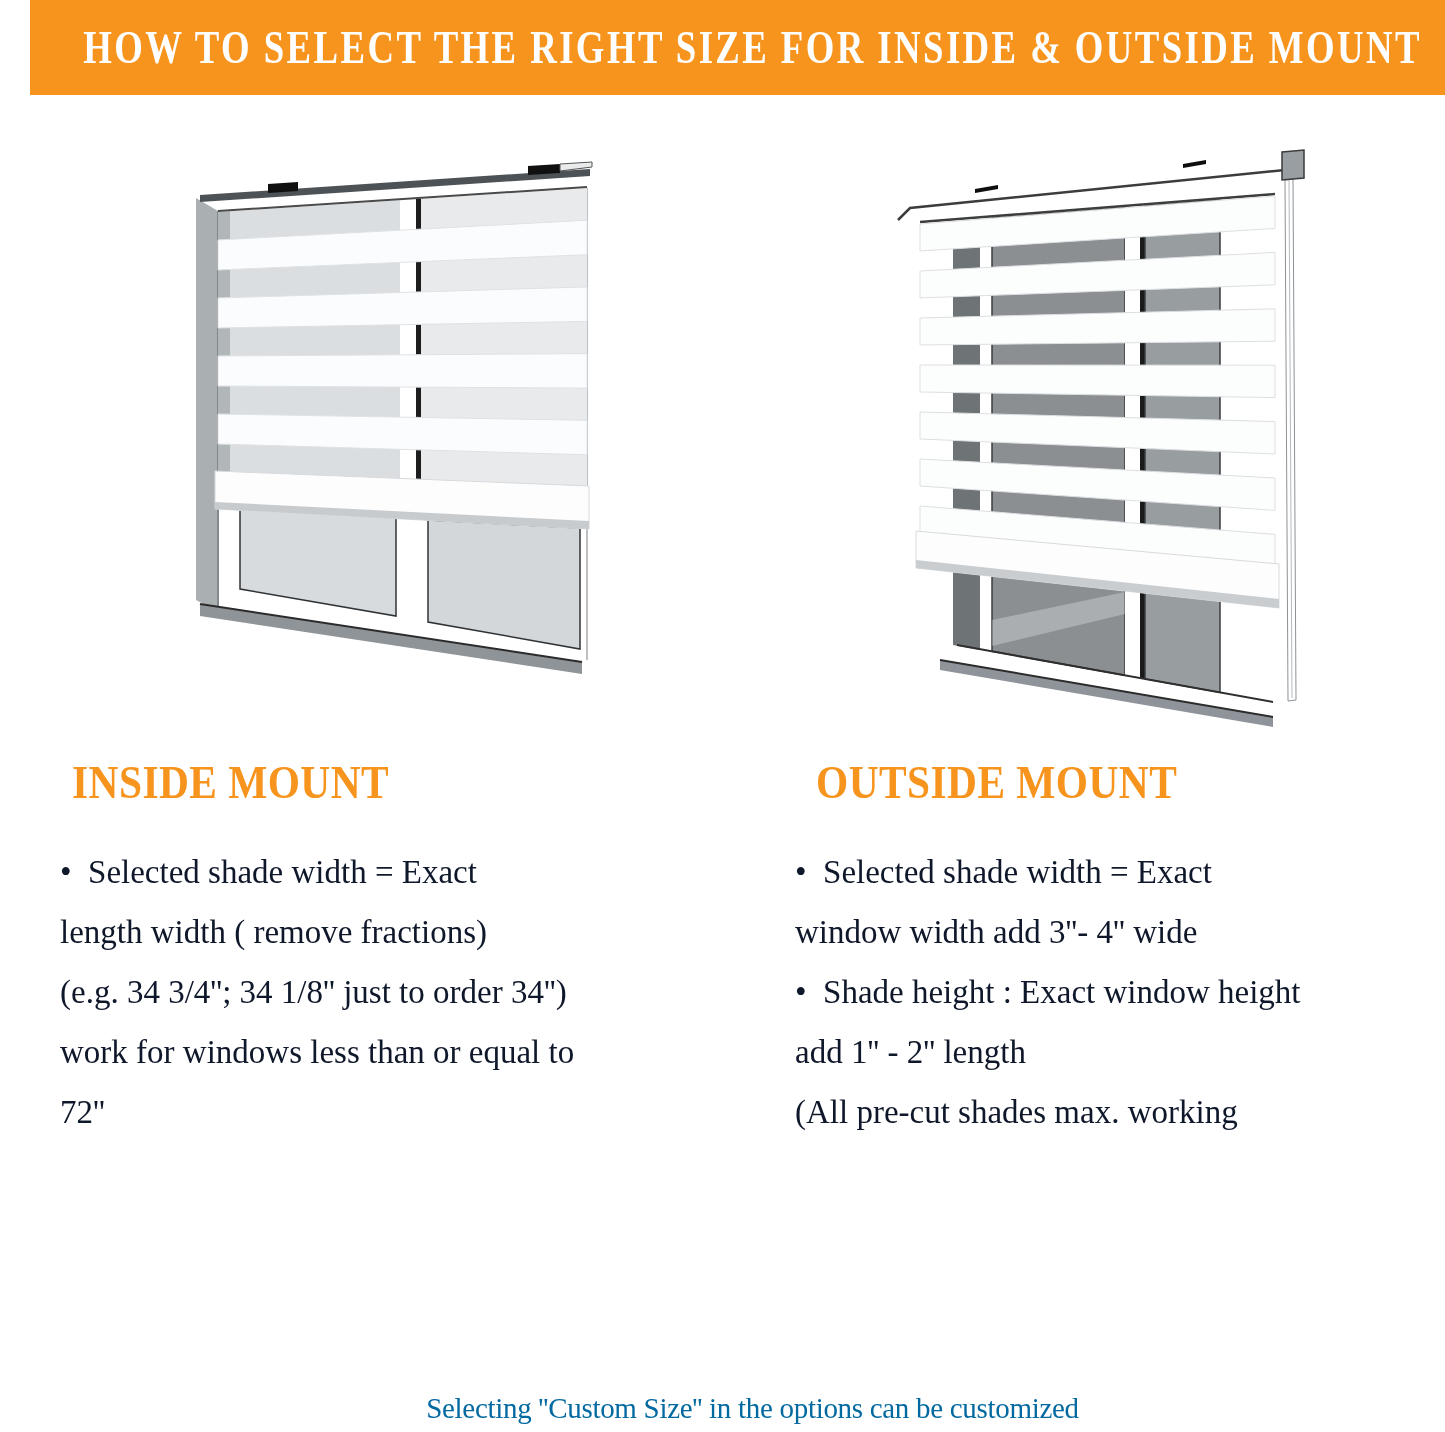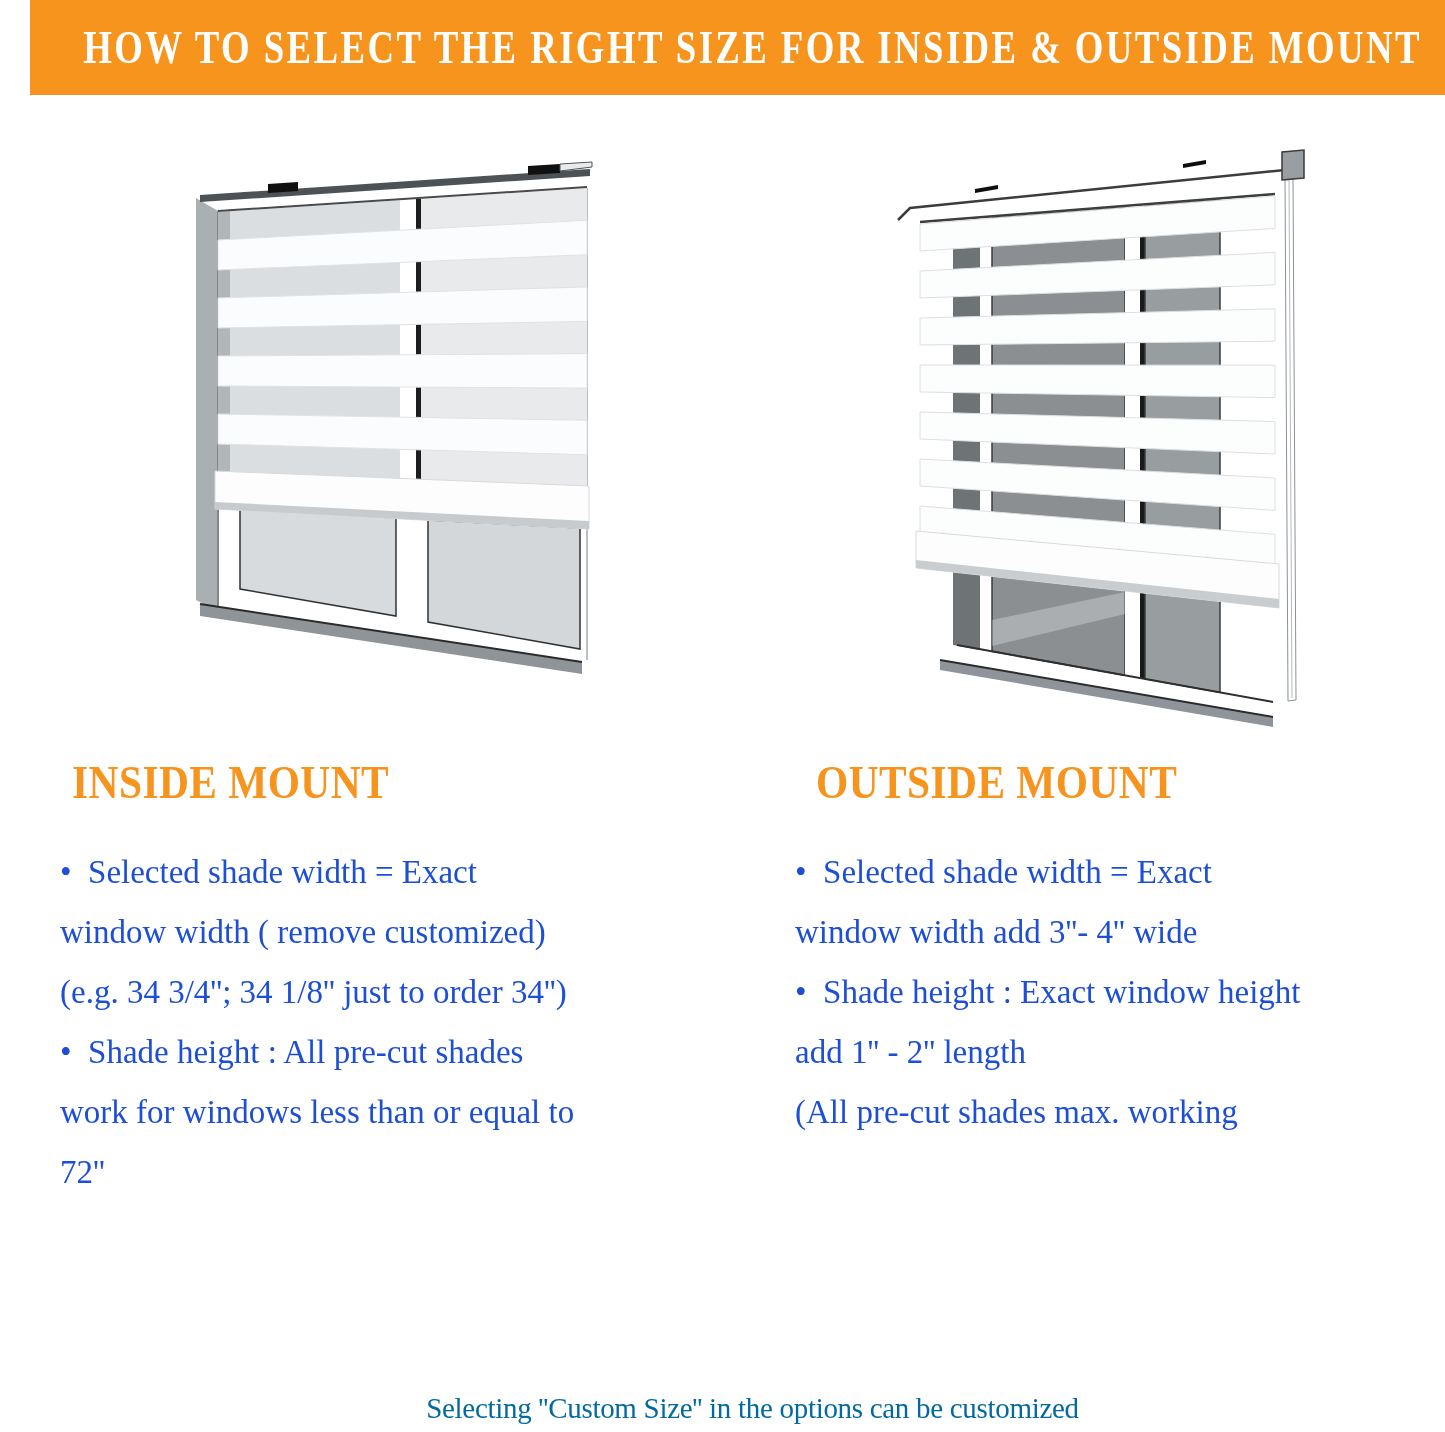--- a/index.html
+++ b/index.html
@@ -5,21 +5,21 @@
   html,body{margin:0;padding:0;background:#fff;}
   .canvas{position:relative;width:1445px;height:1432px;background:#ffffff;overflow:hidden;
           font-family:Liberation Serif, serif;margin-left:30px;}
   .banner{position:absolute;left:0;top:0;width:1445px;height:95px;
           display:flex;align-items:center;justify-content:center;}
   .banner-title{color:#ffffff;font-weight:bold;font-size:46px;letter-spacing:3px;
           white-space:nowrap;transform:scaleX(0.80);transform-origin:center;}
   .illus{position:absolute;}
   .mount-heading{position:absolute;font-size:46px;font-weight:bold;letter-spacing:0.5px;
           white-space:nowrap;transform:scaleX(0.90);transform-origin:left center;}
-  .bullets{position:absolute;font-size:33px;line-height:60px;color:#1d4ed8;}
+  .bullets{position:absolute;font-size:33px;line-height:60px;color:#0f172a;}
   .bullets div{white-space:pre-wrap;}
   .footer-note{position:absolute;left:0;top:1392px;width:1445px;text-align:center;
           font-size:29px;color:#0369a1;letter-spacing:-0.3px;}
 </style>
 </head>
 <body>
 
 <div class="canvas">
 
   <div class="banner" style="background: rgb(247, 148, 30);">
@@ -96,23 +96,22 @@
       <line x1="409" y1="40" x2="412" y2="558" stroke="#b5babd" stroke-width="1"></line>
       <polygon points="402,12 424,10 424,38 402,40" fill="#999ea2" stroke="#3a3a3a" stroke-width="1.5"></polygon>
     </g>
   </svg>
 
   <div class="mount-heading" style="left: 42px; top: 756px; color: rgb(247, 148, 30);">INSIDE MOUNT</div>
   <div class="mount-heading" style="left: 786px; top: 756px; color: rgb(247, 148, 30);">OUTSIDE MOUNT</div>
 
   <div class="bullets" style="left:30px;top:842px;width:695px;">
     <div>•  Selected shade width = Exact</div>
-    <div>window width ( remove customized)</div>
+    <div>length width ( remove fractions)</div>
     <div>(e.g. 34 3/4''; 34 1/8'' just to order 34'')</div>
-    <div>•  Shade height : All pre-cut shades</div>
     <div>work for windows less than or equal to</div>
     <div>72''</div>
   </div>
 
   <div class="bullets" style="left:765px;top:842px;width:670px;">
     <div>•  Selected shade width = Exact</div>
     <div>window width add 3''- 4'' wide</div>
     <div>•  Shade height : Exact window height</div>
     <div>add 1'' - 2'' length</div>
     <div>(All pre-cut shades max. working</div>

